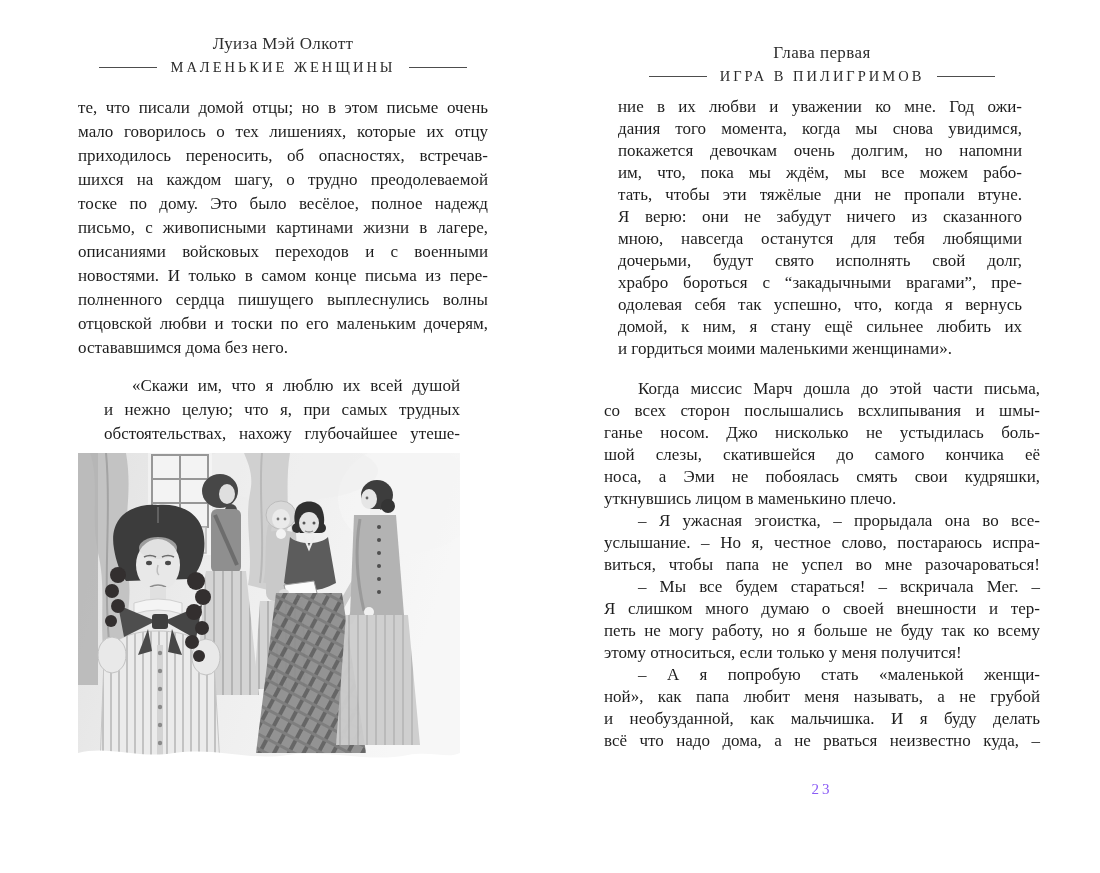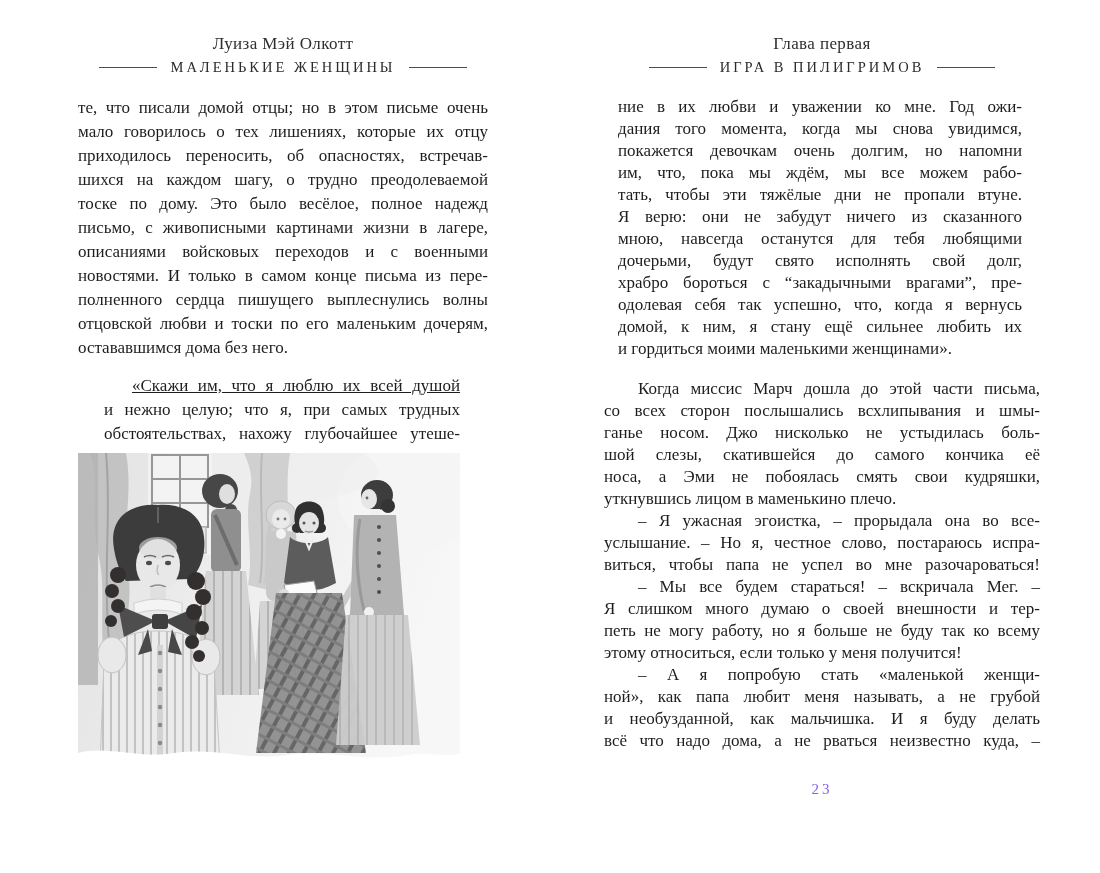--- a/index.html
+++ b/index.html
@@ -14,21 +14,21 @@
   .runhead .title::before,.runhead .title::after{content:"";display:block;width:58px;height:1px;background:#4d4d4d;}
 
   
   .textcol{position:absolute;font-size:17px;}
   .col-left{left:78px;top:96px;width:410px;line-height:24px;}
   .col-right{left:604px;top:96px;width:436px;line-height:22px;}
   .ln{text-align:justify;text-align-last:justify;white-space:normal;}
   .ln.nf{text-align-last:left;}
   .ind{text-indent:34px;}
   .quote-l{margin:14px 28px 0 26px;}
-  .quote-l .ind{text-indent:28px;text-decoration:underline;}
+  .quote-l .ind{text-indent:28px;}
   .quote-r{margin:0 18px 18px 14px;}
   .blockgap{margin-top:16px;}
 
   
   #illus{position:absolute;left:78px;top:453px;width:382px;height:312px;margin:0;}
   #illus svg{display:block;}
 
   
   .folio{position:absolute;left:604px;top:781px;width:436px;text-align:center;
     font-size:15px;letter-spacing:3px;color:#8b5cf6;}
@@ -212,21 +212,21 @@
         <circle cx="40" cy="122" r="8" fill="#332f2f"></circle>
           <circle cx="34" cy="138" r="7" fill="#332f2f"></circle>
         <circle cx="40" cy="153" r="7" fill="#332f2f"></circle>
           <circle cx="33" cy="168" r="6" fill="#332f2f"></circle>
       </g>
 
       <path d="M0 312 L0 300 C30 292 60 306 96 300 C140 294 170 308 210 302 C250 296 290 310 330 302 C355 298 370 306 382 300 L382 312 Z" fill="#ffffff"></path>
     </svg>
   </figure>
 
-  <div class="runhead" style="left:604px;top:34px;width:436px;text-align:center;">
+  <div class="runhead" style="left:604px;top:43px;width:436px;text-align:center;">
     <div class="author">Глава первая</div>
     <div class="title">ИГРА В ПИЛИГРИМОВ</div>
   </div>
 
   <div class="textcol col-right">
     <div class="quote-r">
       <div class="ln">ние в их любви и уважении ко мне. Год ожи-</div>
       <div class="ln">дания того момента, когда мы снова увидимся,</div>
       <div class="ln">покажется девочкам очень долгим, но напомни</div>
       <div class="ln">им, что, пока мы ждём, мы все можем рабо-</div>

